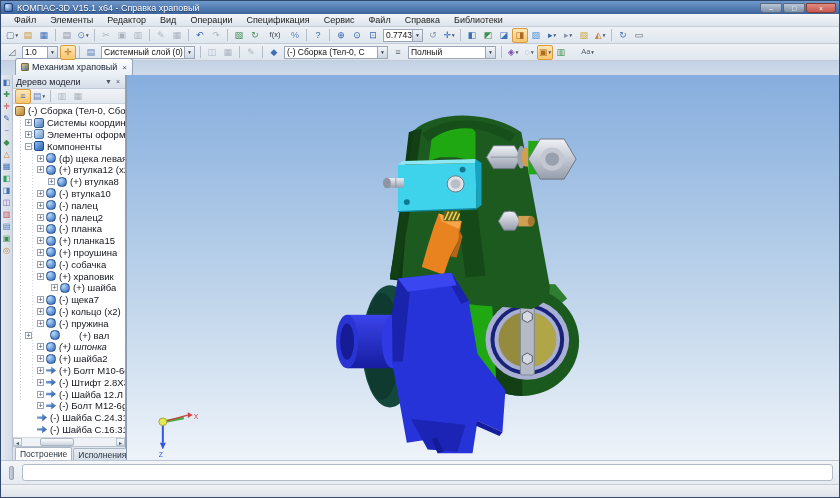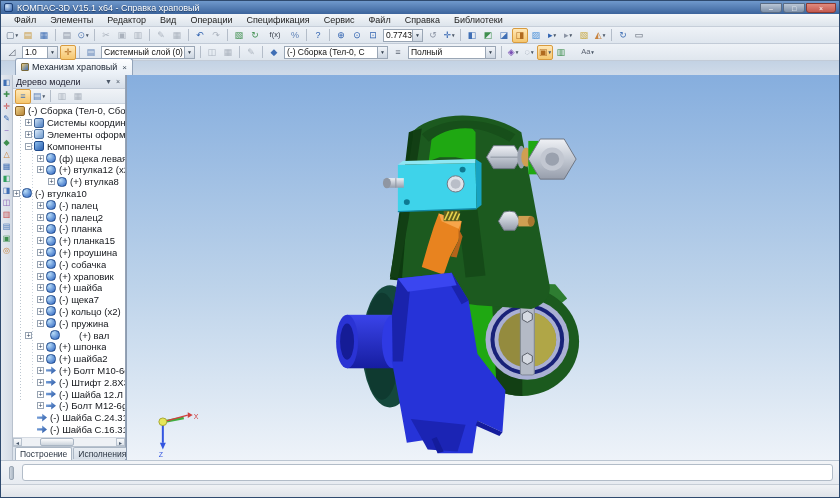--- a/index.html
+++ b/index.html
@@ -71,21 +71,21 @@
   .ti-components{background:linear-gradient(135deg,#8fc0ee,#2a5fb0);border:1px solid #1f4a8c;}
   .ti-part{background:radial-gradient(circle at 30% 28%,#b8dcf8,#2a62c0);border-radius:45%;border:1px solid #1f4a8c;}
   .ti-bolt{background:linear-gradient(135deg,#8fb6e8,#1f4fa0);clip-path:polygon(0 38%,52% 38%,52% 12%,100% 50%,52% 88%,52% 62%,0 62%);border-radius:0;}
   .tree-label{overflow:hidden;white-space:nowrap;}
   .hscroll{height:9px;background:#eef1f5;border-top:1px solid #d4dae2;display:flex;align-items:center;flex:none;}
   .hs-arrow{width:9px;height:8px;font-size:5px;line-height:8px;text-align:center;color:#4a5a6e;
     background:linear-gradient(#fafbfc,#dde3ea);border:1px solid #b8c2ce;}
   .hs-track{flex:1;height:8px;position:relative;}
   .hs-thumb{position:absolute;left:18px;width:34px;top:0;height:8px;border-radius:2px;
     background:linear-gradient(#fdfdfe,#ccd4dd);border:1px solid #aab6c4;}
-  .panel-tabs{height:14px;background:#dee5ed;border-top:1px solid #b8c2ce;display:flex;align-items:flex-start;padding-left:2px;flex:none;}
+  .panel-tabs{height:14px;background:#dee5ed;border-top:1px solid #b8c2ce;display:flex;align-items:center;padding-left:2px;flex:none;}
   .ptab{font-size:8.5px;color:#2a3442;padding:0 4px;height:12px;line-height:12px;border:1px solid #aab6c4;border-bottom:none;
     background:linear-gradient(#e8edf3,#d6dee8);border-radius:2px 2px 0 0;margin-right:1px;white-space:nowrap;}
   .ptab.active{background:#fff;height:13px;line-height:13px;}
   .viewport{flex:1;position:relative;min-width:0;border-left:1px solid #8c9bb0;}
   .viewport svg{display:block;width:100%;height:100%;}
   
   .msgbar{height:24px;background:linear-gradient(#f2f4f7,#e7ebf1);border-top:1px solid #bcc6d2;
     display:flex;align-items:center;padding:0 6px 0 8px;flex:none;gap:8px;}
   .msg-grip{width:5px;height:14px;border-radius:2px;background:linear-gradient(90deg,#cdd5df,#aeb9c6);border:1px solid #9aa6b4;flex:none;}
   .msg-input{flex:1;height:17px;background:#fff;border:1px solid #b2bcc8;border-radius:3px;}
@@ -722,21 +722,21 @@
             <span class="ti ti-part"></span>
             <span class="tree-label">(+) втулка12 (х2)</span>
           </div>
 
           <div class="tree-row" style="padding-left: 35px;">
             <span class="exp">+</span>
             <span class="ti ti-part"></span>
             <span class="tree-label">(+) втулка8</span>
           </div>
 
-          <div class="tree-row" style="">
+          <div class="tree-row" style="padding-left: 24px;">
             <span class="exp">+</span>
             <span class="ti ti-part"></span>
             <span class="tree-label">(-) втулка10</span>
           </div>
 
           <div class="tree-row" style="padding-left: 24px;">
             <span class="exp">+</span>
             <span class="ti ti-part"></span>
             <span class="tree-label">(-) палец</span>
           </div>
@@ -770,21 +770,21 @@
             <span class="ti ti-part"></span>
             <span class="tree-label">(-) собачка</span>
           </div>
 
           <div class="tree-row" style="padding-left: 24px;">
             <span class="exp">+</span>
             <span class="ti ti-part"></span>
             <span class="tree-label">(+) храповик</span>
           </div>
 
-          <div class="tree-row" style="padding-left: 24px;">
+          <div class="tree-row" style="padding-left: 24px; margin-left: 14px;">
             <span class="exp">+</span>
             <span class="ti ti-part"></span>
             <span class="tree-label">(+) шайба</span>
           </div>
 
           <div class="tree-row" style="padding-left: 24px;">
             <span class="exp">+</span>
             <span class="ti ti-part"></span>
             <span class="tree-label">(-) щека7</span>
           </div>
@@ -800,21 +800,21 @@
             <span class="ti ti-part"></span>
             <span class="tree-label">(-) пружина</span>
           </div>
 
           <div class="tree-row" style="padding-left: 12px; gap: 16px;">
             <span class="exp">+</span>
             <span class="ti ti-part"></span>
             <span class="tree-label">(+) вал</span>
           </div>
 
-          <div class="tree-row" style="padding-left: 24px;">
+          <div class="tree-row" style="padding-left: 24px; font-style: italic;">
             <span class="exp">+</span>
             <span class="ti ti-part"></span>
             <span class="tree-label">(+) шпонка</span>
           </div>
 
           <div class="tree-row" style="padding-left: 24px;">
             <span class="exp">+</span>
             <span class="ti ti-part"></span>
             <span class="tree-label">(+) шайба2</span>
           </div>

